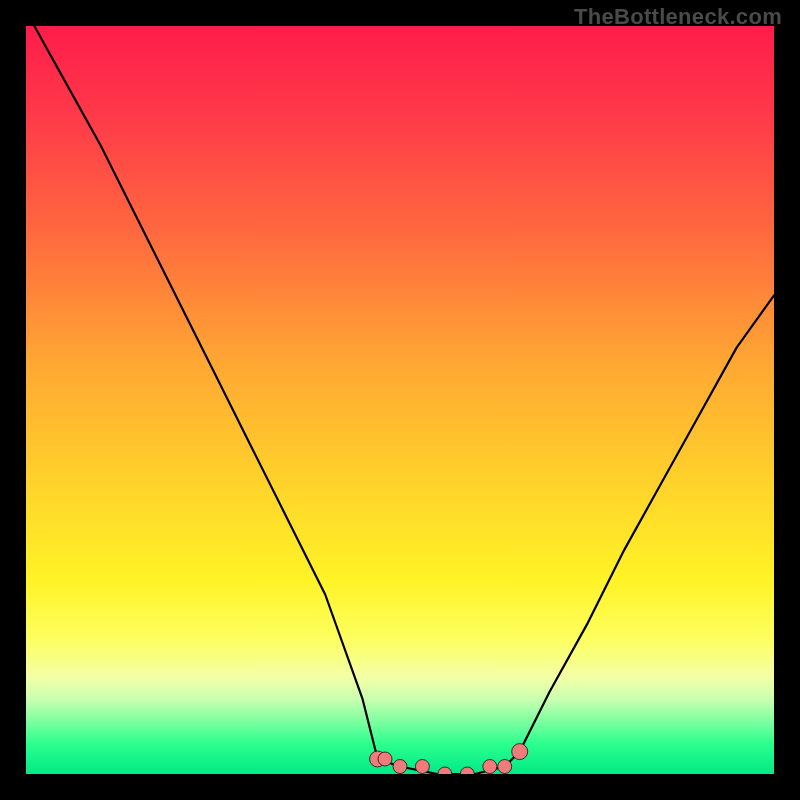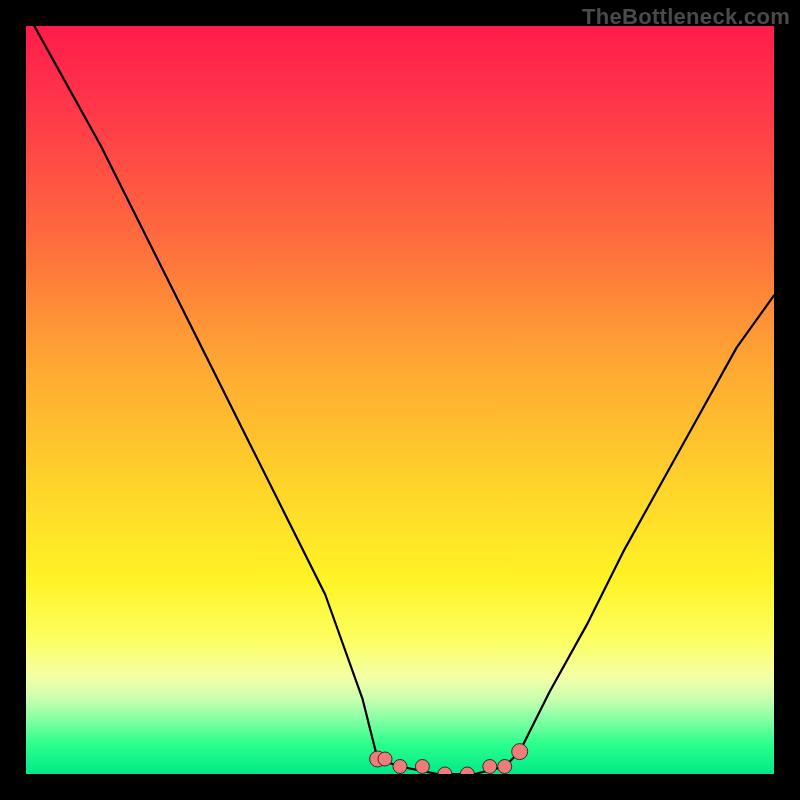--- a/index.html
+++ b/index.html
@@ -13,21 +13,21 @@
   }
   .frame {
     position: relative;
     width: 800px;
     height: 800px;
     background: #000;
   }
   .watermark {
     position: absolute;
     top: 4px;
-    right: 10px;
+    right: 18px;
     color: #4a4a4a;
     font-size: 22px;
     font-weight: 600;
     letter-spacing: 0.3px;
     z-index: 20;
   }
   .plot-area {
     position: absolute;
     left: 26px;
     top: 26px;

